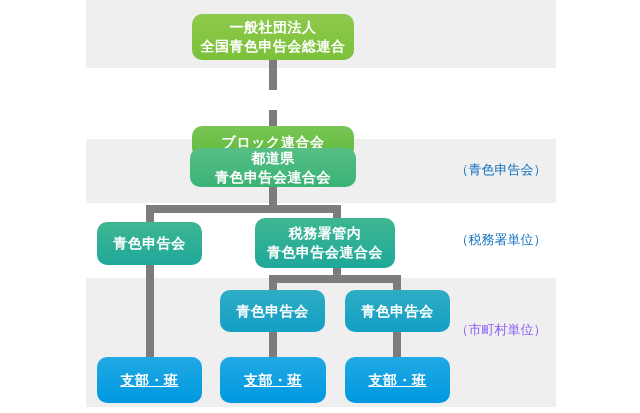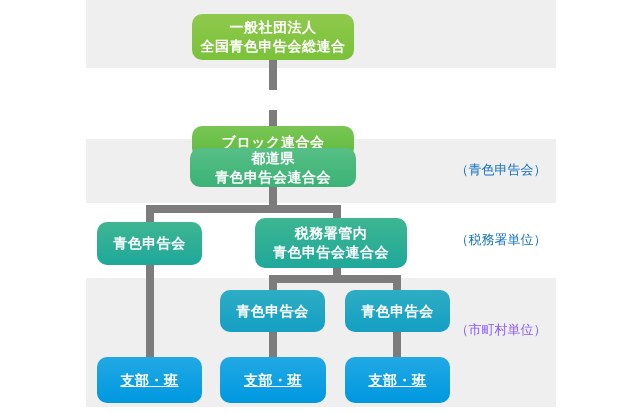--- a/index.html
+++ b/index.html
@@ -66,21 +66,21 @@
 
   <div class="box lv3" style="left:190px;top:148px;width:166px;height:39px;">
     <span>都道県</span>
     <span>青色申告会連合会</span>
   </div>
 
   <div class="box lv4" style="left:97px;top:222px;width:105px;height:43px;">
     <span>青色申告会</span>
   </div>
 
-  <div class="box lv4" style="left:255px;top:218px;width:152px;height:50px;">
+  <div class="box lv4" style="left:255px;top:218px;width:140px;height:50px;">
     <span>税務署管内</span>
     <span>青色申告会連合会</span>
   </div>
 
   <div class="box lv5" style="left:220px;top:290px;width:105px;height:42px;">
     <span>青色申告会</span>
   </div>
 
   <div class="box lv5" style="left:345px;top:290px;width:105px;height:42px;">
     <span>青色申告会</span>

